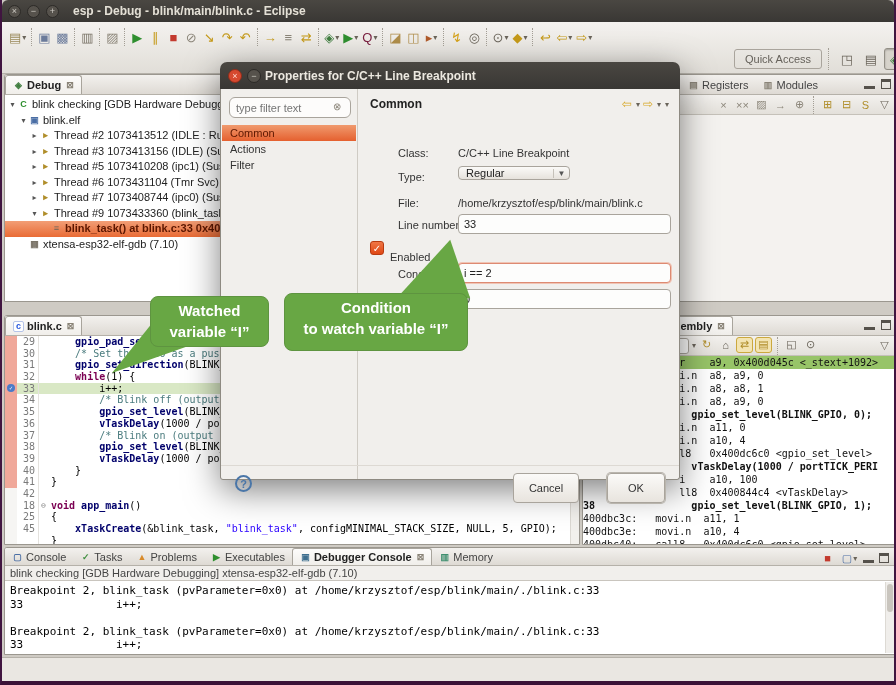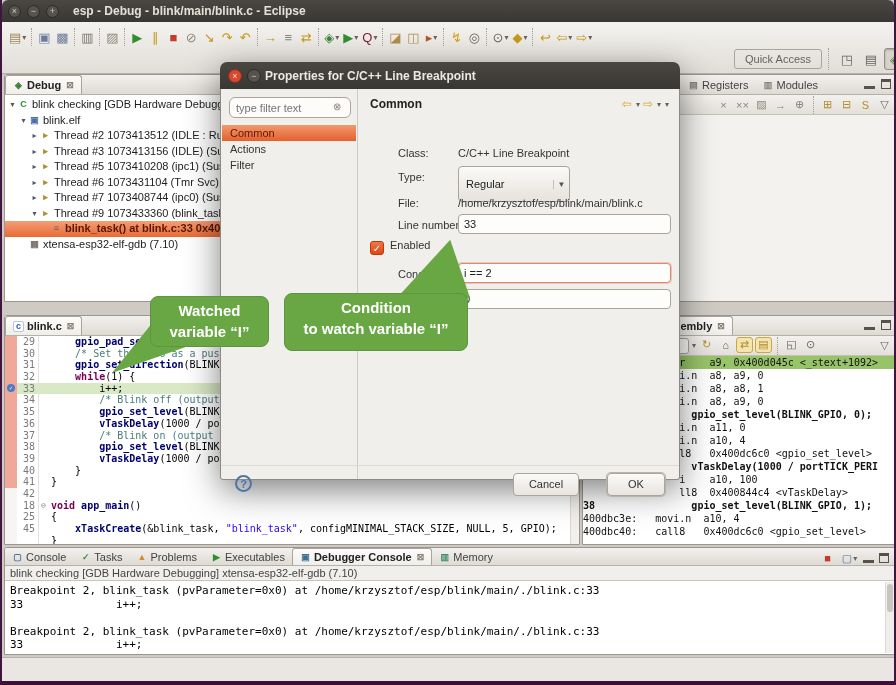--- a/index.html
+++ b/index.html
@@ -111,32 +111,32 @@
   .dlg-vsep { position:absolute; left:136px; top:0; bottom:0; border-left:1px solid #CFCBC4; }
   .dlg-content { position:absolute; left:137px; top:0; right:0; bottom:0; }
   .sec-head { position:absolute; left:12px; top:8px; font-weight:bold; font-size:12px; color:#222; }
   .sec-arrows { position:absolute; right:10px; top:8px; font-size:12px; color:#D8A92C; display:flex; gap:3px; align-items:center; }
   .sec-arrows .caret { color:#6a645a; }
   .frm-label { position:absolute; left:12px; font-size:11px; color:#333;margin-left:28px; }
   .frm-value { position:absolute; left:100px; font-size:11px; color:#333; }
   .frm-input { position:absolute; left:100px; width:213px; height:20px; border:1px solid #A9A49C;
     border-radius:4px; background:#FDFDFC; font-size:11px; padding:0 5px; color:#222; }
   .frm-input.focus { border-color:#DD8A72; box-shadow:0 0 0 1px #F0C4B4; }
-  .combo { position:absolute; left:100px; width:112px; height:36px; border:1px solid #A9A49C; border-radius:4px;
+  .combo { position:absolute; left:100px; width:112px; height:14px; border:1px solid #A9A49C; border-radius:4px;
     background:linear-gradient(#FBFAF8,#E6E2DC); font-size:11px; display:flex; align-items:center; }
   .combo .cv { flex:1; padding-left:7px; color:#222; }
   .combo .ca { width:16px; text-align:center; font-size:8px; color:#555; border-left:1px solid #C5C1B9; }
   .chk { position:absolute; left:12px; width:14px; height:14px; border-radius:3px;
     background:linear-gradient(#F07746,#DF4714); border:1px solid #B83A10;
     color:#fff; font-size:10px; line-height:13px; text-align:center; }
   .chk-label { position:absolute; left:32px; }
   .dlg-footer-sep { position:absolute; left:0; right:0; top:376px; border-top:1px solid #DDD9D3; }
   .help-circle { position:absolute; left:14px; top:386px; width:17px; height:17px; border-radius:50%;
     border:2px solid #4A76A8; color:#4A76A8; font-weight:bold; font-size:11px; text-align:center; line-height:14px; }
-  .dlg-btn { position:absolute; top:384px; height:23px; border:1px solid #A9A49C; border-radius:4px;
+  .dlg-btn { position:absolute; top:384px; height:30px; border:1px solid #A9A49C; border-radius:4px;
     background:linear-gradient(#FBFAF8,#E8E4DE); font-size:11px; color:#333; text-align:center; line-height:21px; }
   
   .callout { position:absolute; z-index:41; background:#68A744; border:1px solid #5E9440; border-radius:8px;
     color:#FFF; font-weight:bold; font-size:15px; text-align:center; padding-top:3px; line-height:21px; }
   .tail { position:absolute; z-index:40; background:#68A744; }
 </style>
 </head>
 <body>
 
 <div class="screen">
@@ -451,20 +451,21 @@
         <div class="drow">                i.n  a8, a8, 1</div>
         <div class="drow">                i.n  a8, a9, 0</div>
         <div class="drow src">                  gpio_set_level(BLINK_GPIO, 0);</div>
         <div class="drow">                i.n  a11, 0</div>
         <div class="drow">                i.n  a10, 4</div>
         <div class="drow">                l8   0x400dc6c0 &lt;gpio_set_level&gt;</div>
         <div class="drow src">                  vTaskDelay(1000 / portTICK_PERI</div>
         <div class="drow">                i    a10, 100</div>
         <div class="drow">                ll8  0x400844c4 &lt;vTaskDelay&gt;</div>
         <div class="drow src">38                gpio_set_level(BLINK_GPIO, 1);</div>
+        <div class="drow">400dbc3c:   movi.n  a11, 1</div>
         <div class="drow">400dbc3e:   movi.n  a10, 4</div>
         <div class="drow">400dbc40:   call8   0x400dc6c0 &lt;gpio_set_level&gt;</div>
       </div>
   </div>
 
   <div class="view" style="left:2px; top:547px; width:892px; height:108px;">
     <div class="tabbar" style="height:18px">
       <div id="console-tabs">
           <span class="tab">
             <span class="mi" style="color: rgb(74, 110, 165);">▢</span>
@@ -552,21 +553,21 @@
           <span class="ca">▼</span>
         </div>
 
         <span class="frm-label" style="top:108px">File:</span>
         <span class="frm-value" style="top:108px">/home/krzysztof/esp/blink/main/blink.c</span>
 
         <span class="frm-label" style="top:130px">Line number:</span>
         <input class="frm-input" style="top: 125px;" value="33">
 
         <span class="chk" style="top:152px">✓</span>
-        <span class="chk-label" style="top:150px">Enabled</span>
+        <span class="chk-label" style="top:162px">Enabled</span>
 
         <span class="frm-label" style="top:179px">Condition:</span>
         <input class="frm-input focus" style="top: 174px;" value="i == 2">
 
         <span class="frm-label" style="top:205px">Ignore count:</span>
         <input class="frm-input" style="top: 200px;" value="0">
       </div>
 
       <div class="dlg-footer-sep"></div>
       <span class="help-circle">?</span>

